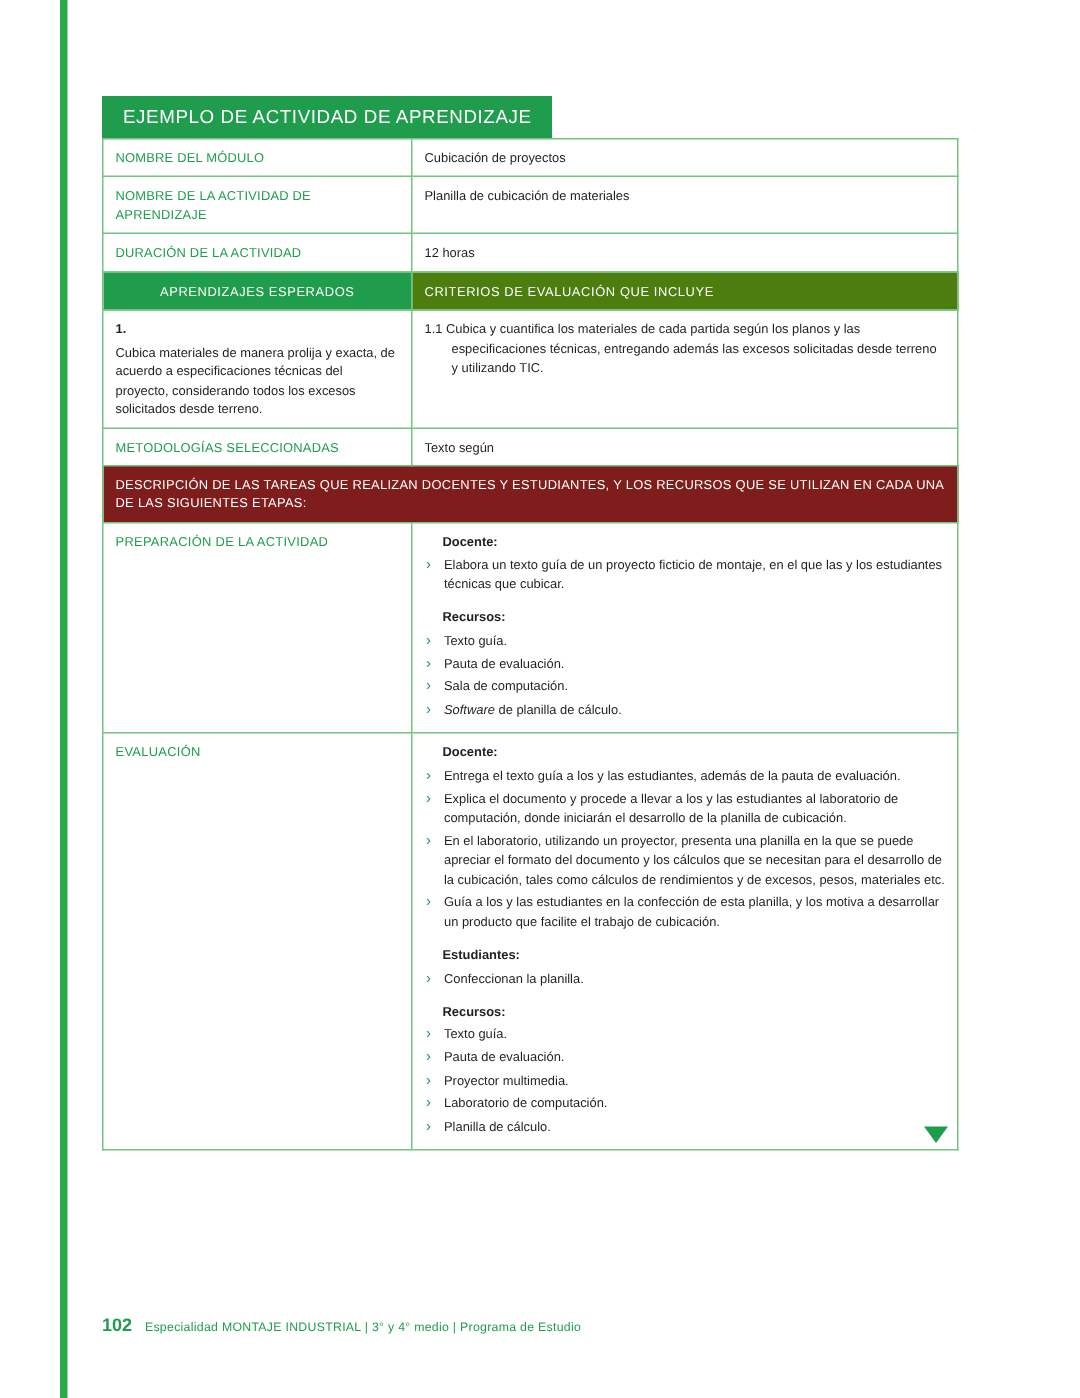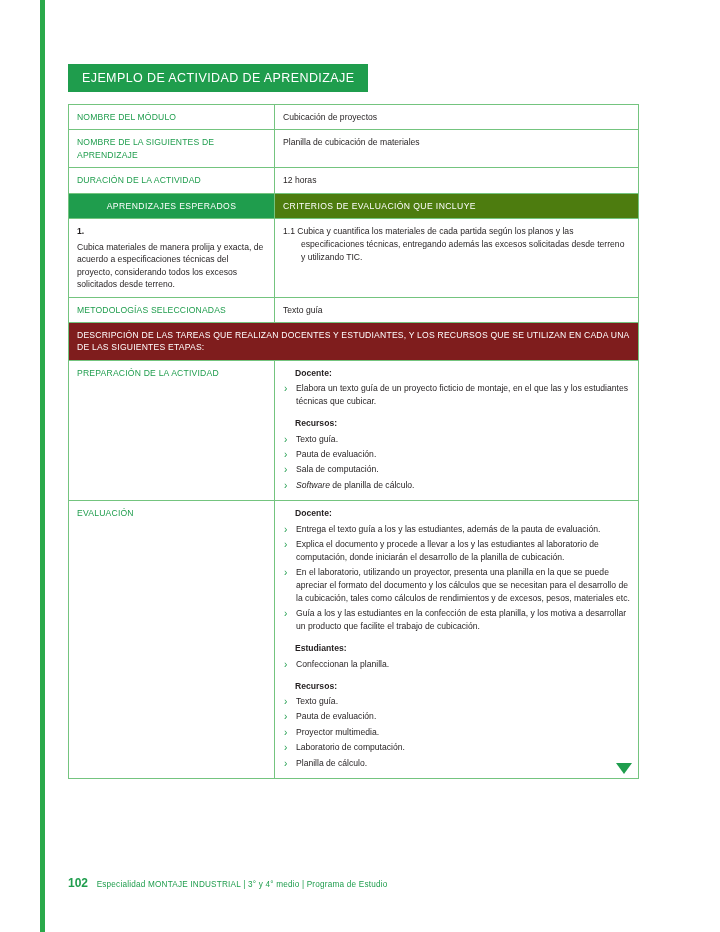--- a/index.html
+++ b/index.html
@@ -42,21 +42,21 @@
     font-size: 12.5px;
     letter-spacing: .4px;
     padding: 7px 14px 7px 14px;
     margin: 0;
     font-weight: normal;
   }
   table.main {
     border-collapse: collapse;
     width: 570px;
     table-layout: fixed;
-    margin-top: 12px;
+    margin-top: 0;
   }
   table.main td {
     border: 1px solid #74c47f;
     vertical-align: top;
     padding: 6px 8px;
     font-size: 8.6px;
     line-height: 1.45;
   }
   .lbl {
     color: #1f9d4d;
@@ -192,21 +192,21 @@
       <colgroup>
         <col style="width:206px">
         <col style="width:364px">
       </colgroup>
       <tbody>
         <tr>
           <td class="lbl">NOMBRE DEL MÓDULO</td>
           <td class="val">Cubicación de proyectos</td>
         </tr>
         <tr>
-          <td class="lbl">NOMBRE DE LA SIGUIENTES DE APRENDIZAJE</td>
+          <td class="lbl">NOMBRE DE LA ACTIVIDAD DE APRENDIZAJE</td>
           <td class="val">Planilla de cubicación de materiales</td>
         </tr>
         <tr>
           <td class="lbl">DURACIÓN DE LA ACTIVIDAD</td>
           <td class="val">12 horas</td>
         </tr>
 
         <tr>
           <td class="hdr-green">APRENDIZAJES ESPERADOS</td>
           <td class="hdr-gray">CRITERIOS DE EVALUACIÓN QUE INCLUYE</td>
@@ -217,21 +217,21 @@
             <span class="ae-num">1.</span>
             <span>Cubica materiales de manera prolija y exacta, de acuerdo a especificaciones técnicas del proyecto, considerando todos los excesos solicitados desde terreno.</span>
           </td>
           <td>
             <span class="crit-item">1.1 Cubica y cuantifica los materiales de cada partida según los planos y las especificaciones técnicas, entregando además las excesos solicitadas desde terreno y utilizando TIC.</span>
           </td>
         </tr>
 
         <tr>
           <td class="lbl">METODOLOGÍAS SELECCIONADAS</td>
-          <td class="val">Texto guía</td>
+          <td class="val">Texto según</td>
         </tr>
 
         <tr>
           <td class="band" colspan="2">DESCRIPCIÓN DE LAS TAREAS QUE REALIZAN DOCENTES Y ESTUDIANTES, Y LOS RECURSOS QUE SE UTILIZAN EN CADA UNA DE LAS SIGUIENTES ETAPAS:</td>
         </tr>
 
         <tr>
           <td class="stage-lbl">PREPARACIÓN DE LA ACTIVIDAD</td>
           <td>
             <p class="sub">Docente:</p>

